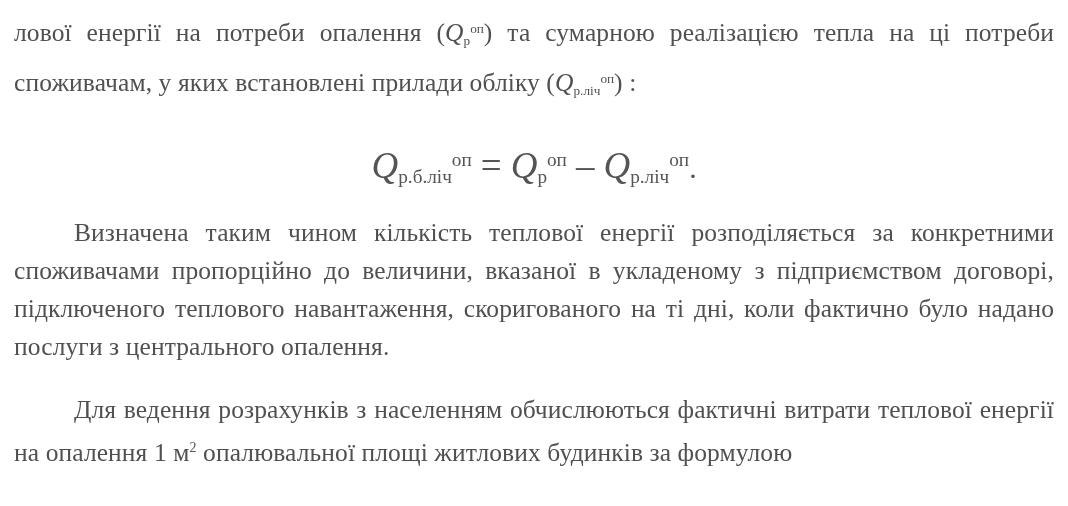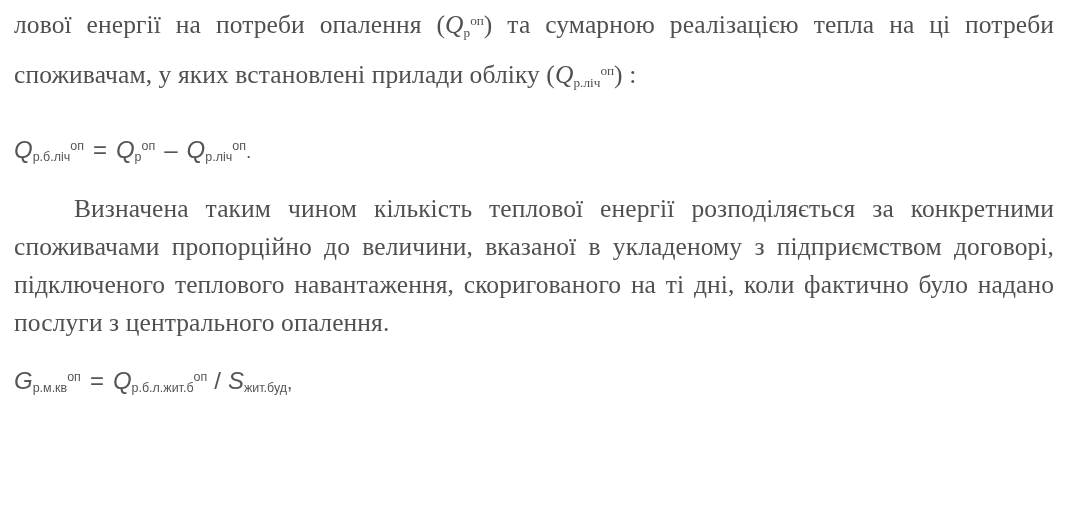--- a/index.html
+++ b/index.html
@@ -12,42 +12,42 @@
     background: #ffffff;
     font-family: "Liberation Serif", serif;
     color: #3b3b3b;
     overflow: hidden;
   }
   .page {
     position: relative;
     width: 1068px;
     height: 506px;
     box-sizing: border-box;
-    padding: 0 14px;
+    padding: 8px 14px;
     filter: contrast(0.92) brightness(1.02);
   }
   .para {
     font-size: 25.5px;
     line-height: 38px;
     text-align: justify;
     color: #4a4a4a;
     letter-spacing: 0.1px;
   }
   .para.indent {
     text-indent: 60px;
   }
   .p-top {
     margin: 0;
     padding-top: 2px;
   }
   .formula {
-    text-align: left;
-    font-family: Liberation Sans, sans-serif;
+    text-align: center;
+    font-family: Liberation Serif, serif;
     font-style: italic;
-    font-size: 24px;
+    font-size: 37px;
     color: #4f4f4f;
     white-space: nowrap;
   }
   .formula .op {
     font-style: normal;
     padding: 0 9px;
   }
   .formula .slash {
     font-style: normal;
     padding: 0 7px;
@@ -88,18 +88,21 @@
   <p class="para p-top">
     <span>лової енергії на потреби опалення (</span><span class="inl"><span>Q</span><sub>р</sub><sup>оп</sup></span><span>) та сумарною реалізацією тепла на ці потреби споживачам, у яких встановлені прилади обліку (</span><span class="inl"><span>Q</span><sub>р.ліч</sub><sup>оп</sup></span><span>) :</span>
   </p>
 
   <div class="formula f1">
     <span class="inl"><span>Q</span><sub>р.б.ліч</sub><sup>оп</sup></span><span class="op">=</span><span class="inl"><span>Q</span><sub>р</sub><sup>оп</sup></span><span class="op">–</span><span class="inl"><span>Q</span><sub>р.ліч</sub><sup>оп</sup></span><span class="dot">.</span>
   </div>
 
   <p class="para indent blk1">Визначена таким чином кількість теплової енергії розподіляється за конкретними споживачами пропорційно до величини, вказаної в укладеному з підприємством договорі, підключеного теплового навантаження, скоригованого на ті дні, коли фактично було надано послуги з центрального опалення.</p>
 
+  <p class="para indent blk2">
+    <span>Для ведення розрахунків з населенням обчислюються фактичні витрати теплової енергії на опалення 1 м</span><span class="sq">2</span><span> опалювальної площі житлових будинків за формулою</span>
+  </p>
 
   <div class="formula f2">
     <span class="inl"><span>G</span><sub>р.м.кв</sub><sup>оп</sup></span><span class="op">=</span><span class="inl"><span>Q</span><sub>р.б.л.жит.б</sub><sup>оп</sup></span><span class="slash">/</span><span class="inl"><span>S</span><sub>жит.буд</sub></span><span class="dot">,</span>
   </div>
 
 </div>
 
 </body></html>

